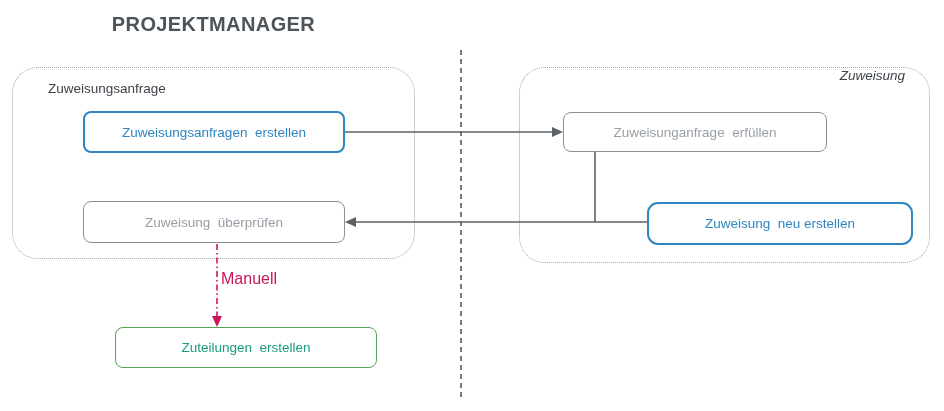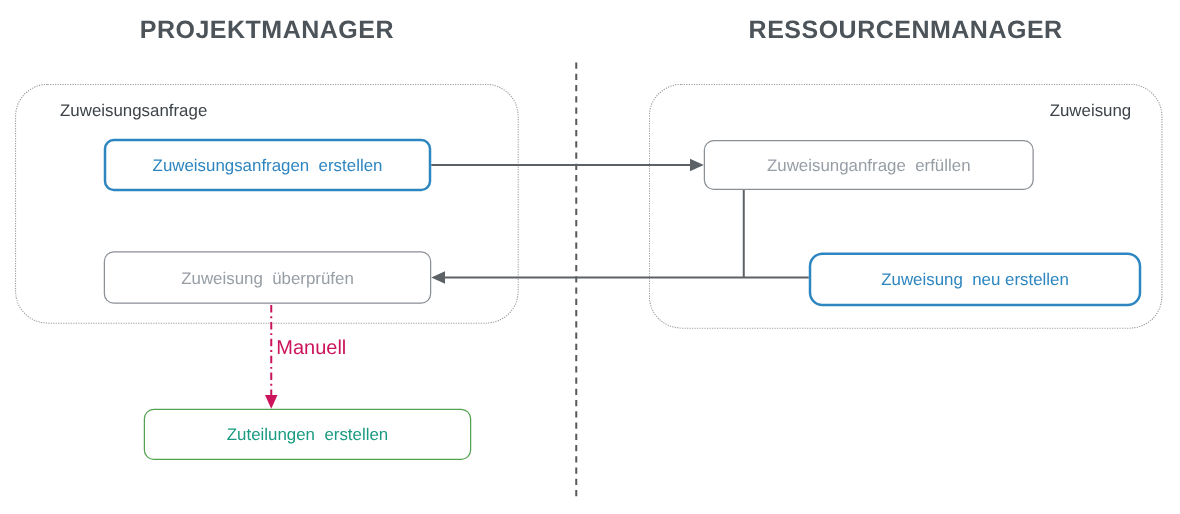--- a/index.html
+++ b/index.html
@@ -34,21 +34,21 @@
   }
   .container.left  { left: 12px;  top: 67px; width: 403px; height: 192px; }
   .container.right { left: 519px; top: 67px; width: 411px; height: 196px; }
 
   .container-label {
     position: absolute;
     font-size: 13.5px;
     color: #3d4349;
   }
   .container-label.left  { left: 20px;  top: 81px; margin-left: 28px; }
-  .container-label.right { right: 39px; top: 81px; text-align: right; }
+  .container-label.right { right: 39px; top: 68px; text-align: right; font-style: italic; }
 
   svg.wires {
     position: absolute;
     left: 0; top: 0;
     width: 944px; height: 411px;
     pointer-events: none;
   }
 
   .node {
     position: absolute;
@@ -79,21 +79,20 @@
     color: #cc145c;
     white-space: pre;
   }
 </style>
 </head>
 <body>
 
 <div class="canvas">
 
   <div class="lane-title left">PROJEKTMANAGER</div>
-  <div class="lane-title right">RESSOURCENMANAGER</div>
 
   <div class="container left"></div>
   <div class="container right"></div>
 
   <div class="container-label left">Zuweisungsanfrage</div>
   <div class="container-label right">Zuweisung</div>
 
   <svg class="wires" viewBox="0 0 944 411">
 
     <g>

